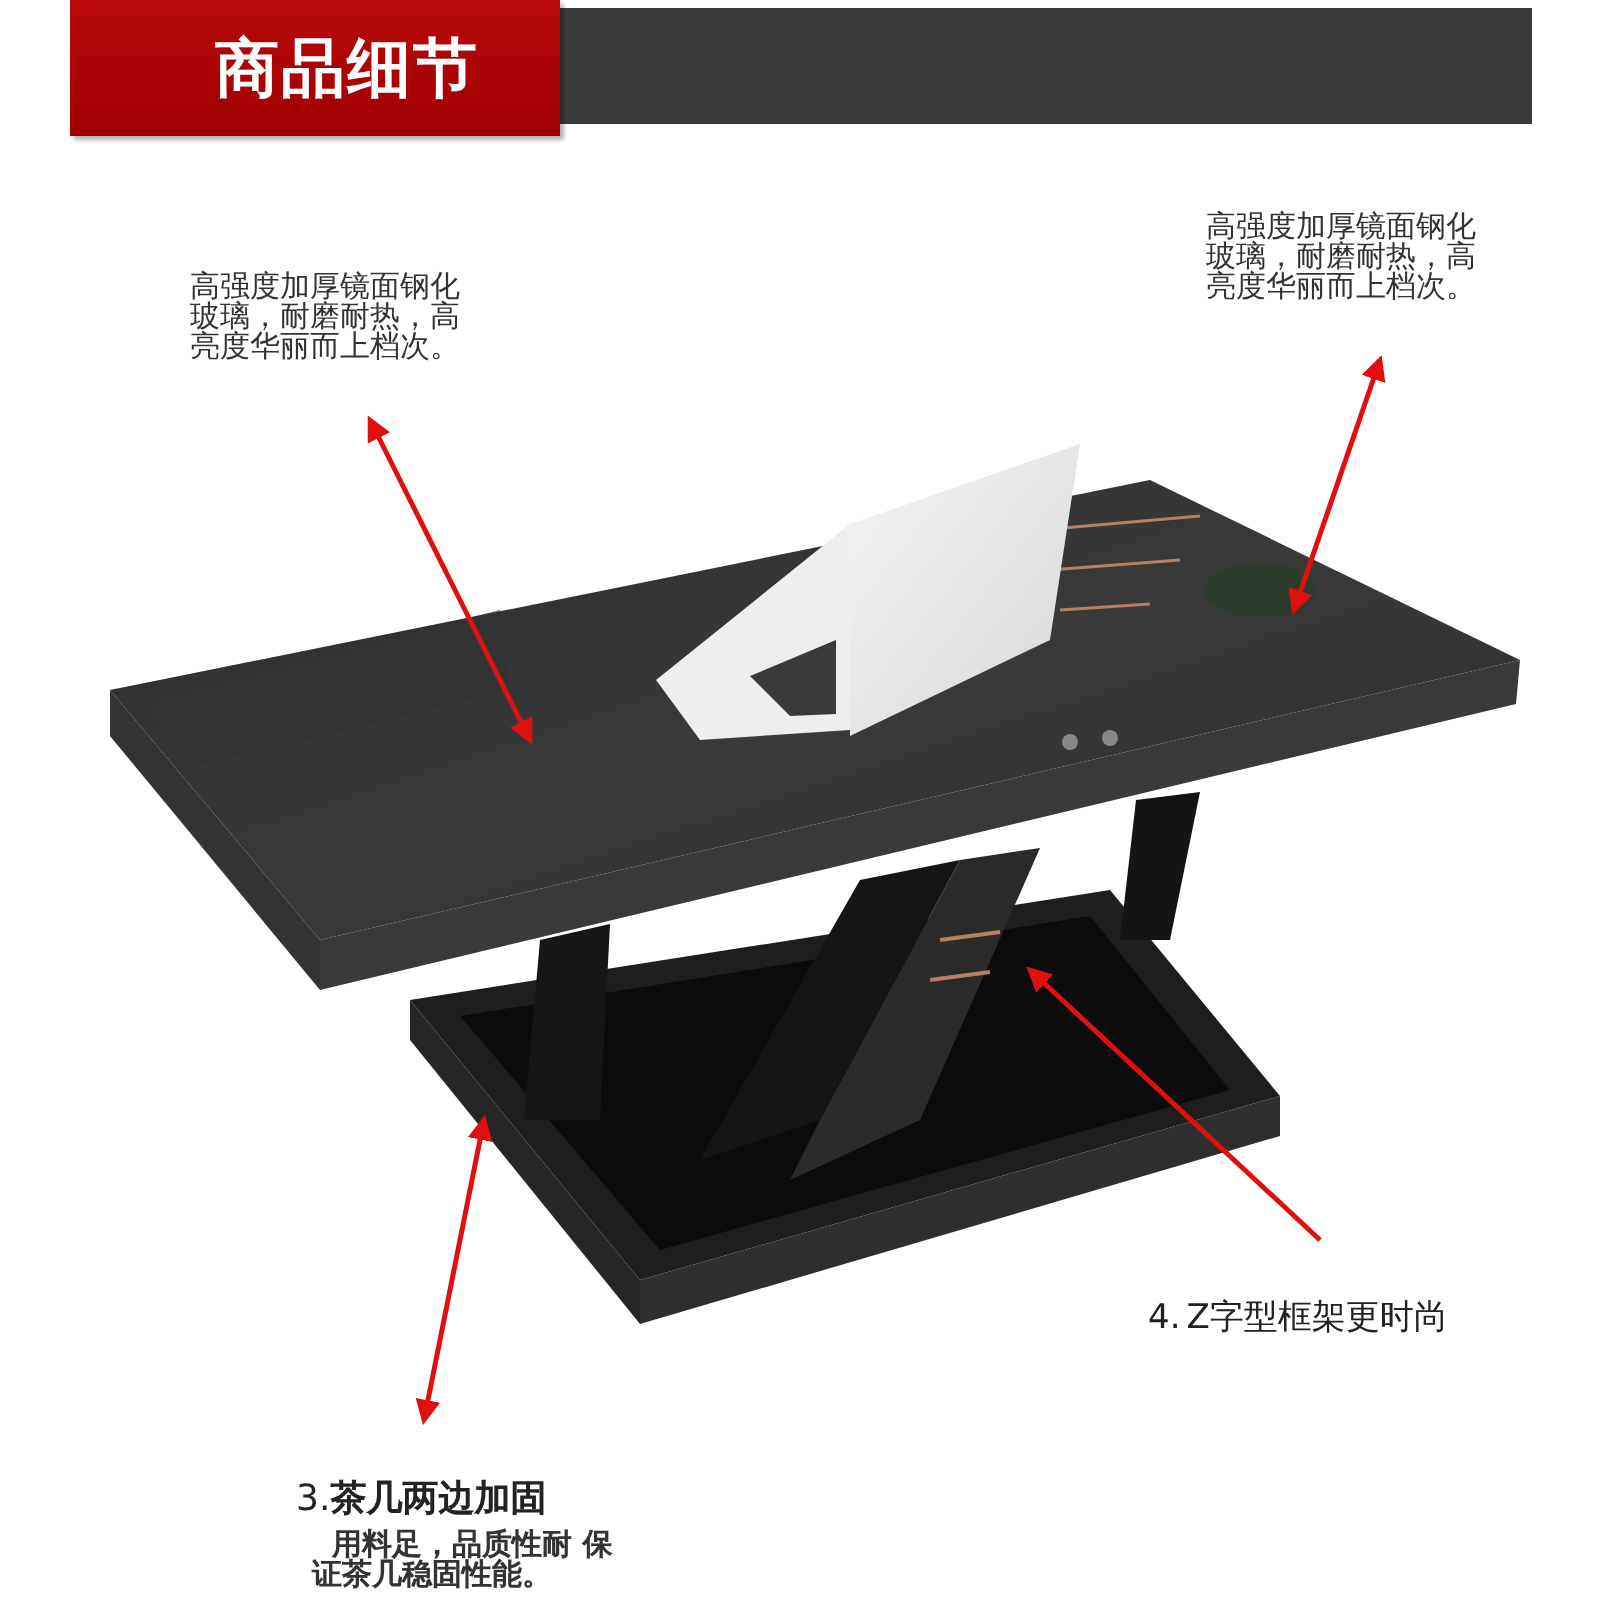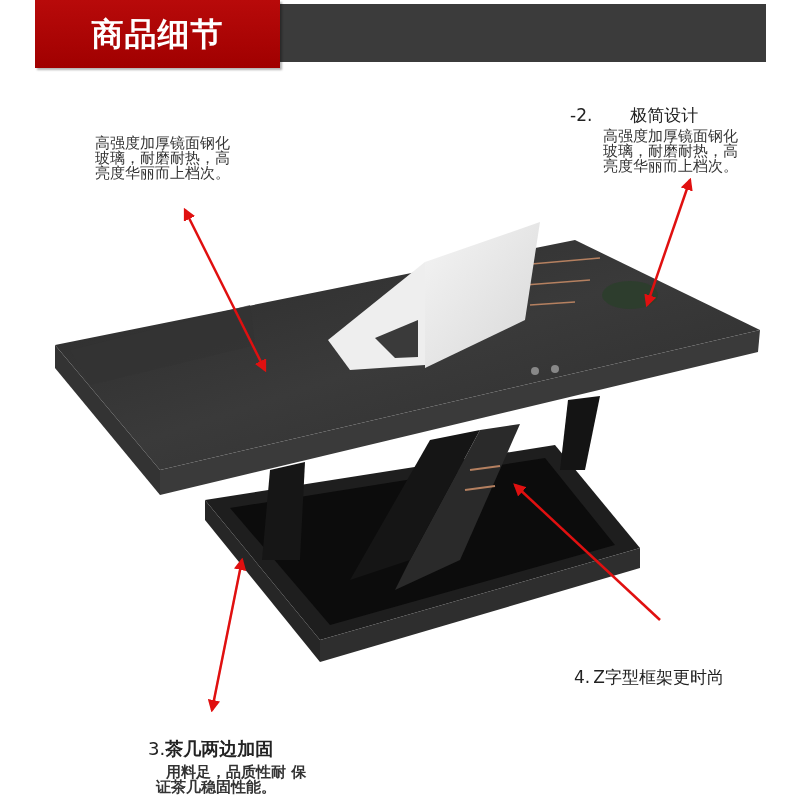--- a/index.html
+++ b/index.html
@@ -1,21 +1,21 @@
 <!DOCTYPE html>
 <html><head>
 <meta charset="utf-8">
 <style>
   html, body { margin:0; padding:0; }
   body { width:800px; height:800px; background:#ffffff; position:relative; overflow:hidden;
          font-family: "DejaVu Sans", "Liberation Sans", sans-serif; }
   .hdr-bar { position:absolute; left:272px; top:4px; width:494px; height:58px; background:#3b3b3b; }
   .hdr-red { position:absolute; left:35px; top:0; width:245px; height:68px;
              background:linear-gradient(#b80a0a,#a00000); box-shadow:2px 2px 2px rgba(0,0,0,.3); }
-  .hdr-title { position:absolute; left:0; top:0; width:100%; height:88px; line-height:68px; text-align:center;
+  .hdr-title { position:absolute; left:16px; top:0; width:100%; height:88px; line-height:68px; text-align:center;
                color:#fff; font-size:32px; font-weight:bold; letter-spacing:1px; }
   .callout { position:absolute; color:#222; }
   .callout .title { font-size:17px; white-space:nowrap; }
   .callout .desc { font-size:15px; line-height:15px; color:#333; }
   .scene { position:absolute; left:0; top:0; width:800px; height:800px; }
 </style>
 </head>
 <body>
 
 <div class="hdr-bar"></div>
@@ -84,37 +84,34 @@
 
 <div class="callout" style="left:78px; top:134px;">
   <div class="desc" style="margin-left:17px; margin-top:2px;">
     <div>高强度加厚镜面钢化</div>
     <div>玻璃，耐磨耐热，高</div>
     <div>亮度华丽而上档次。</div>
   </div>
 </div>
 
 <div class="callout" style="left:570px; top:104px;">
-  <div class="title">
-    <span>-2.</span><span style="margin-left:38px;">极简设计</span>
-  </div>
   <div class="desc" style="margin-left:33px; margin-top:2px;">
     <div>高强度加厚镜面钢化</div>
     <div>玻璃，耐磨耐热，高</div>
     <div>亮度华丽而上档次。</div>
   </div>
 </div>
 
 <div class="callout" style="left:148px; top:737px;">
   <div class="title" style="font-size:18px;">
     <span>3.</span><span style="font-weight:bold;">茶几两边加固</span>
   </div>
   <div class="desc" style="margin-left:18px; margin-top:4px; font-weight:bold;">
     <div>用料足，品质性耐  保</div>
     <div style="margin-left:-10px;">证茶几稳固性能。</div>
   </div>
 </div>
 
-<div class="callout" style="left:574px; top:647px;margin-top:19px;">
+<div class="callout" style="left:574px; top:647px;">
   <div class="title">
     <span>4.</span><span style="margin-left:3px;">Z字型框架更时尚</span>
   </div>
 </div>
 
 </body></html>

